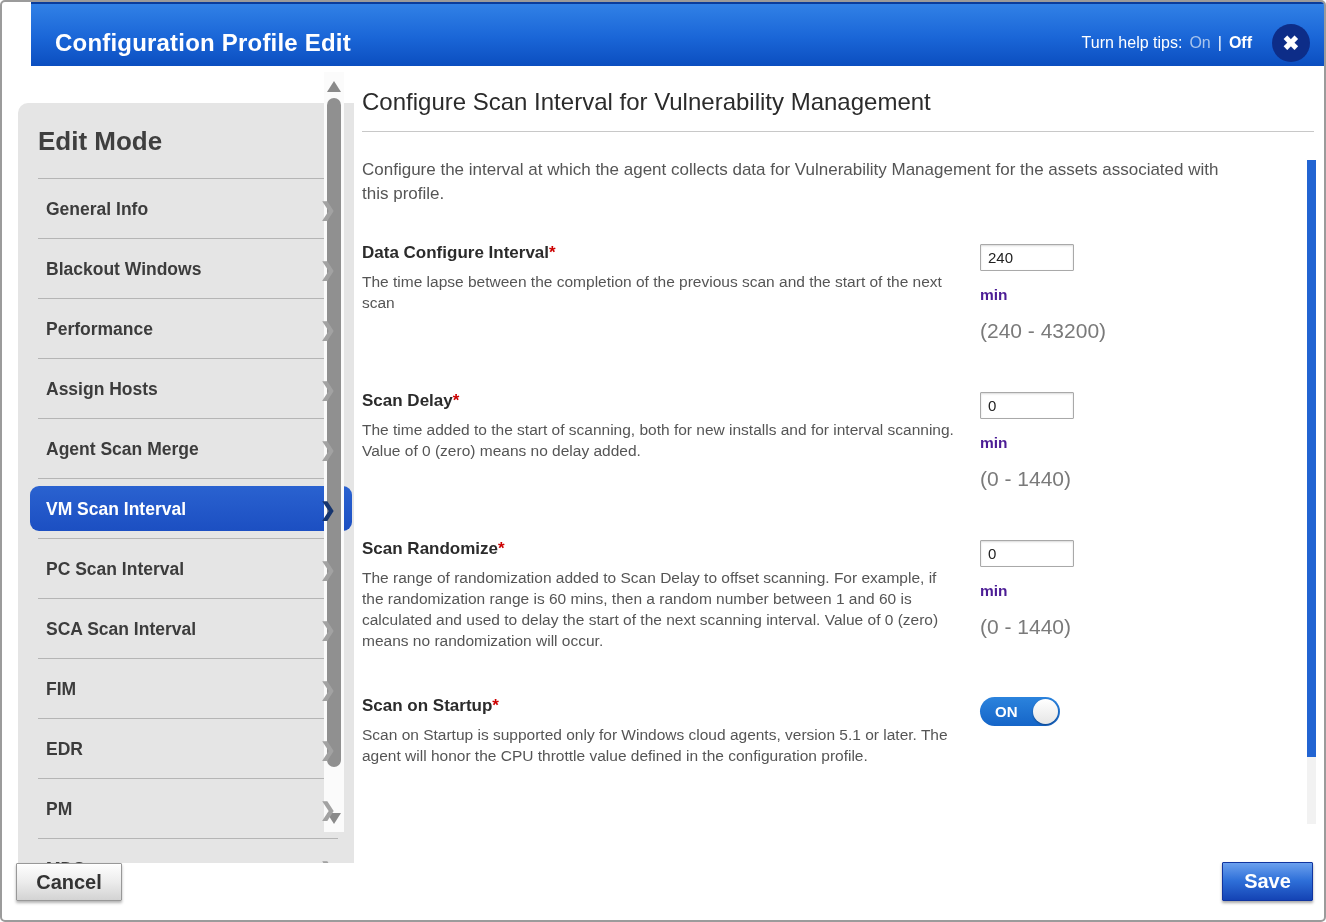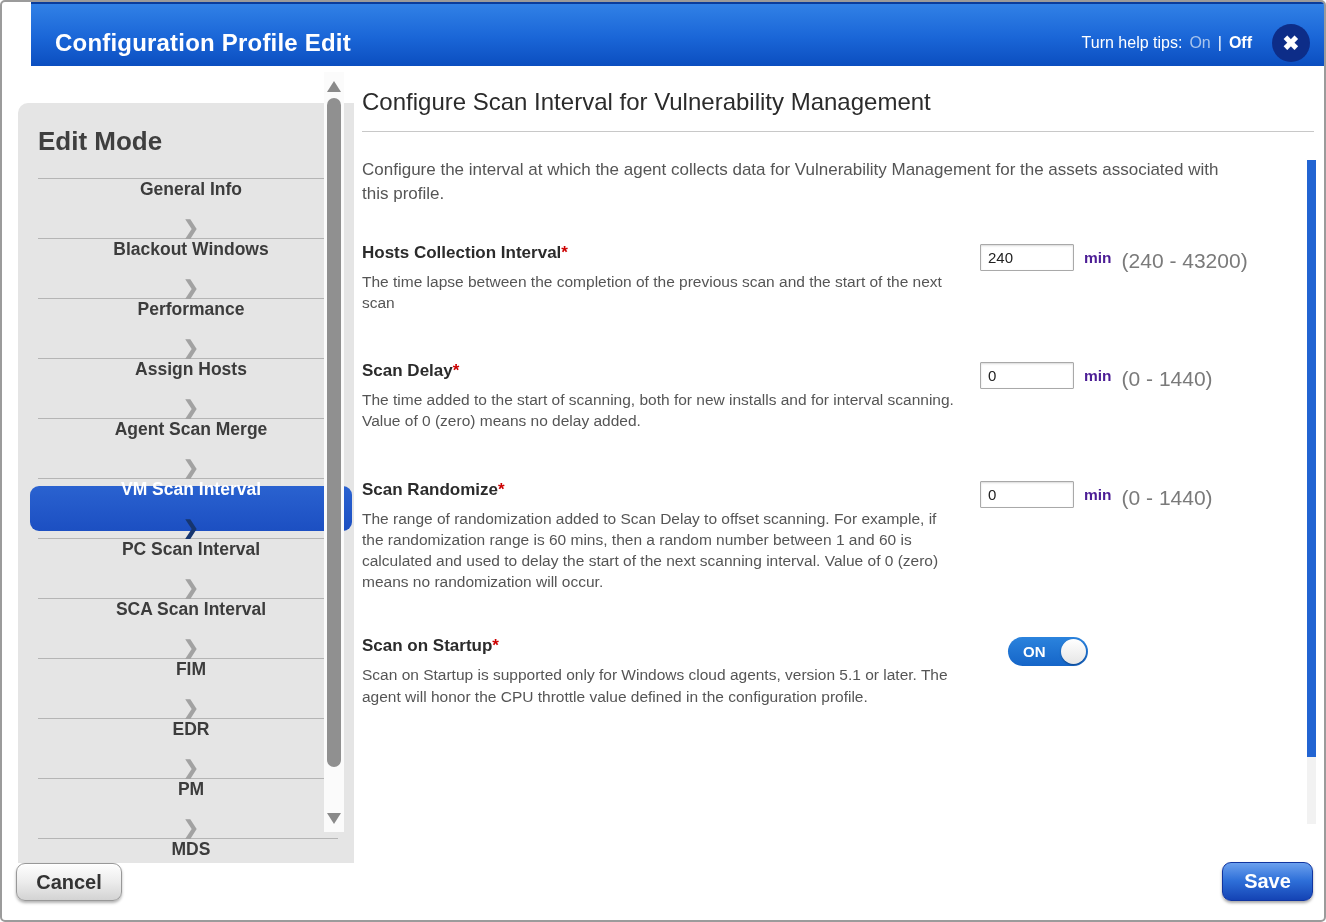--- a/index.html
+++ b/index.html
@@ -23,21 +23,21 @@
            font-size:20px; font-weight:bold; cursor:pointer; }
 
   
   .sidebar { position:absolute; left:16px; top:70px; width:336px; height:760px;
              background:#e5e5e5; border-top-left-radius:10px; overflow:hidden;margin-top:31px; }
   .sb-heading { position:relative; height:76px; display:flex; align-items:center;
                 padding-left:20px; font-size:26px; font-weight:bold; color:#3f3f3f; }
   .sb-heading::after, .sb-item::after { content:""; position:absolute; bottom:0;
                 left:20px; right:16px; height:1px; background:#b5b5b5; }
   .sb-item { position:relative; height:60px; display:flex; align-items:center;
-             padding:0 18px 0 28px; cursor:pointer;flex-direction:column; }
+             padding:0 18px 0 28px; cursor:pointer; }
   .sb-item .lbl { position:relative; z-index:1; flex:1; font-size:17.5px;
                   font-weight:bold; color:#3c3c3c; }
   .chev { position:relative; z-index:1; color:#a2a2a2; font-size:19px; font-weight:bold; }
   .sb-item.selected::before { content:""; position:absolute; top:7px; bottom:8px;
              left:12px; right:2px; background:linear-gradient(180deg,#2a62d0,#1c4fc2);
              border-radius:9px; }
   .sb-item.selected .lbl { color:#fff; }
   .sb-item.selected .chev { color:#16356f; }
 
   
@@ -56,41 +56,41 @@
   .right-thumb { width:100%; height:597px; background:#2264d2; }
 
   
   .content { position:absolute; left:360px; top:70px; width:952px; }
   .page-title { margin-top:16px; font-size:24px; font-weight:400; color:#2b2b2b; }
   .rule { margin-top:15px; border-top:1px solid #c8c8c8; }
   .intro { margin-top:26px; font-size:17px; color:#555; line-height:1.4; max-width:870px; }
 
   .field-row { display:grid; grid-template-columns:618px 1fr; align-items:start; }
   .row-1 { margin-top:37px; } .row-2 { margin-top:48px; }
-  .row-3 { margin-top:48px; } .row-4 { margin-top:44px;gap:28px; }
+  .row-3 { margin-top:48px; } .row-4 { margin-top:44px; }
   .f-label { font-size:17px; font-weight:bold; color:#2b2b2b; }
   .req { color:#cc0000; font-weight:bold; }
   .f-desc { margin-top:8px; font-size:15.5px; color:#555; line-height:1.37; max-width:600px; }
-  .control { display:flex; align-items:flex-start; gap:10px; padding-top:1px; }
+  .control { display:flex; align-items:flex-start; gap:10px; padding-top:1px;flex-direction:column; }
   input.num { width:94px; height:27px; border:1px solid #a9a9a9; border-radius:1px;
               box-shadow:inset 0 1px 2px rgba(0,0,0,.15);
               font:15px "Liberation Sans", sans-serif; padding:2px 7px; color:#222; }
   .unit { font-weight:bold; color:#4c1d95; font-size:15.5px; margin-top:5px; }
   .range { color:#7a7a7a; font-size:21px; margin-top:5px; }
 
   .toggle { position:relative; width:80px; height:29px; border-radius:15px;
             background:linear-gradient(180deg,#2b83dd,#1565c8); cursor:pointer;
             display:flex; align-items:center; }
   .toggle .on-label { color:#fff; font-weight:bold; font-size:15px; margin-left:15px; }
   .toggle .knob { position:absolute; right:2px; top:2px; width:25px; height:25px;
             border-radius:50%; background:linear-gradient(180deg,#ffffff,#e6e6e6);
             box-shadow:0 1px 2px rgba(0,0,0,.35); }
 
   
-  .btn { position:absolute; bottom:19px; border-radius:9px; font-family:"Liberation Sans",sans-serif;
+  .btn { position:absolute; bottom:19px; border-radius:1px; font-family:"Liberation Sans",sans-serif;
          font-size:20px; font-weight:bold; cursor:pointer; }
   .btn-cancel { left:14px; width:106px; height:38px; color:#333; border:1px solid #989898;
          background:linear-gradient(180deg,#fefefe 0%,#ececec 50%,#d3d3d3 100%);
          box-shadow:0 2px 3px rgba(0,0,0,.30), inset 0 1px 0 #fff; }
   .btn-save { right:11px; width:91px; height:39px; color:#fff; border:1px solid #1135a0;
          background:linear-gradient(180deg,#6ba0ee 0%,#2e6fd8 48%,#1443b4 100%);
          box-shadow:0 2px 3px rgba(0,0,0,.35); }
 </style>
 </head>
 <body>
@@ -167,21 +167,21 @@
     <div class="tri-down"></div>
   </div>
 
   <div class="content">
     <div class="page-title">Configure Scan Interval for Vulnerability Management</div>
     <div class="rule"></div>
     <div class="intro">Configure the interval at which the agent collects data for Vulnerability Management for the assets associated with this profile.</div>
 
     <div class="field-row row-1">
       <div>
-        <div class="f-label"><span>Hosts Collection Interval</span><span class="req">*</span></div>
+        <div class="f-label"><span>Data Configure Interval</span><span class="req">*</span></div>
         <div class="f-desc">The time lapse between the completion of the previous scan and the start of the next scan</div>
       </div>
       <div class="control">
         <input class="num" type="text" value="240" style="">
         <span class="unit">min</span>
         <span class="range">(240 - 43200)</span>
       </div>
     </div>
 
     <div class="field-row row-2">

